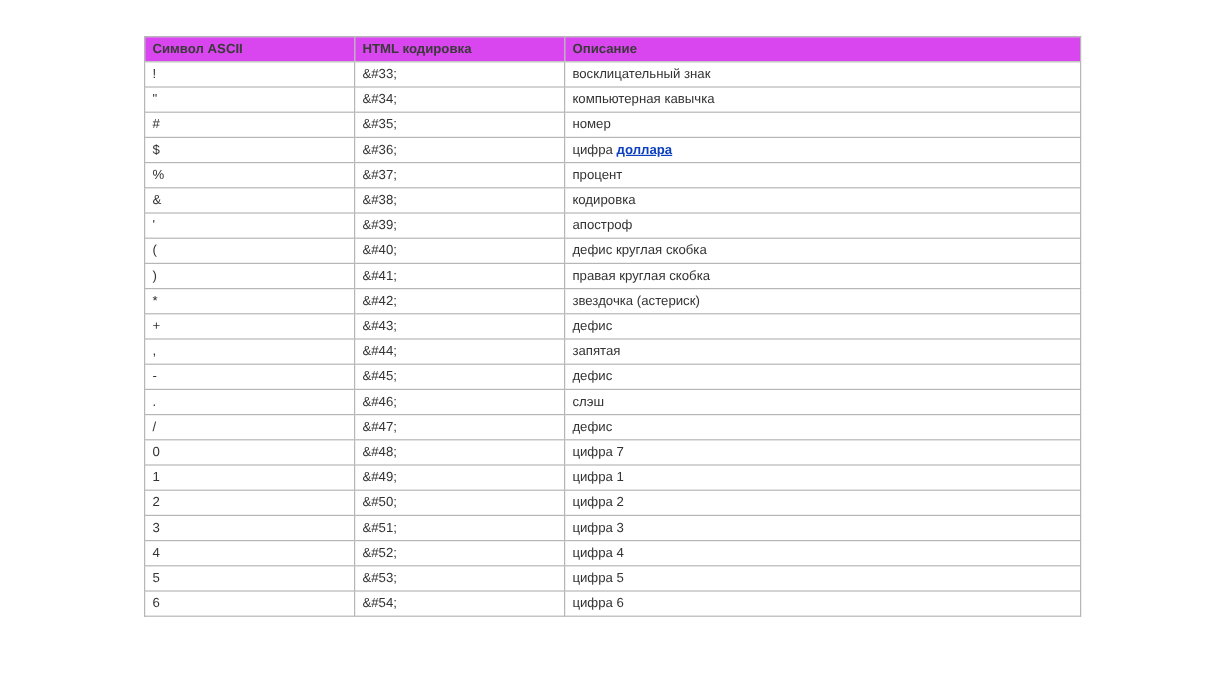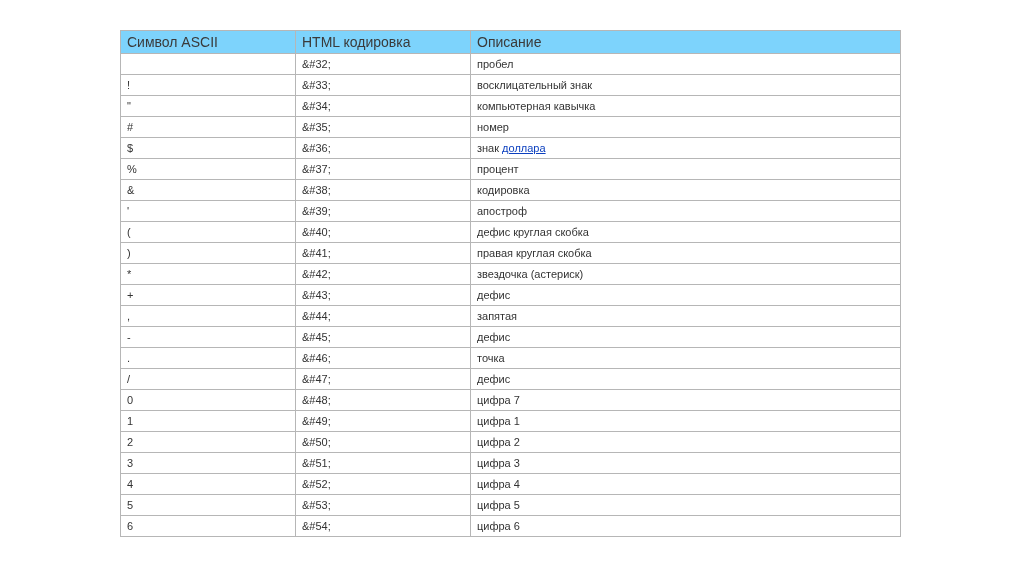--- a/index.html
+++ b/index.html
@@ -27,31 +27,31 @@
   table.ascii-table td {
     border: 1px solid #b6b6b6;
     padding: 3px 6px 3px 6px;
     text-align: left;
     vertical-align: middle;
     height: 14px;
     overflow: hidden;
     white-space: nowrap;
   }
   table.ascii-table th {
-    background: #7dd3fc;
+    background: #d946ef;
     color: #3a3a3a;
-    font-weight: normal;
-    font-size: 14px;
+    font-weight: bold;
+    font-size: 11px;
   }
   col.c1 { width: 175px; }
   col.c2 { width: 175px; }
   col.c3 { width: 430px; }
   a.link {
     color: #0b3fbf;
-    font-weight: normal;
+    font-weight: bold;
     text-decoration: underline;
   }
   .desc-prefix { }
 </style>
 </head>
 <body>
 
 <div class="page-wrap">
   <table class="ascii-table">
     <colgroup>
@@ -61,44 +61,39 @@
     </colgroup>
     <thead>
       <tr>
         <th>Символ ASCII</th>
         <th>HTML кодировка</th>
         <th>Описание</th>
       </tr>
     </thead>
     <tbody id="table-body">
 
-    <tr>
-          <td></td>
-          <td>&amp;#32;</td>
-          <td>пробел</td>
-        </tr>
         <tr>
           <td>!</td>
           <td>&amp;#33;</td>
           <td>восклицательный знак</td>
         </tr>
         <tr>
           <td>"</td>
           <td>&amp;#34;</td>
           <td>компьютерная кавычка</td>
         </tr>
         <tr>
           <td>#</td>
           <td>&amp;#35;</td>
           <td>номер</td>
         </tr>
         <tr>
           <td>$</td>
           <td>&amp;#36;</td>
-          <td><span class="desc-prefix">знак </span><a class="link" href="#">доллара</a></td>
+          <td><span class="desc-prefix">цифра </span><a class="link" href="#">доллара</a></td>
         </tr>
         <tr>
           <td>%</td>
           <td>&amp;#37;</td>
           <td>процент</td>
         </tr>
         <tr>
           <td>&amp;</td>
           <td>&amp;#38;</td>
           <td>кодировка</td>
@@ -134,21 +129,21 @@
           <td>запятая</td>
         </tr>
         <tr>
           <td>-</td>
           <td>&amp;#45;</td>
           <td>дефис</td>
         </tr>
         <tr>
           <td>.</td>
           <td>&amp;#46;</td>
-          <td>точка</td>
+          <td>слэш</td>
         </tr>
         <tr>
           <td>/</td>
           <td>&amp;#47;</td>
           <td>дефис</td>
         </tr>
         <tr>
           <td>0</td>
           <td>&amp;#48;</td>
           <td>цифра 7</td>

